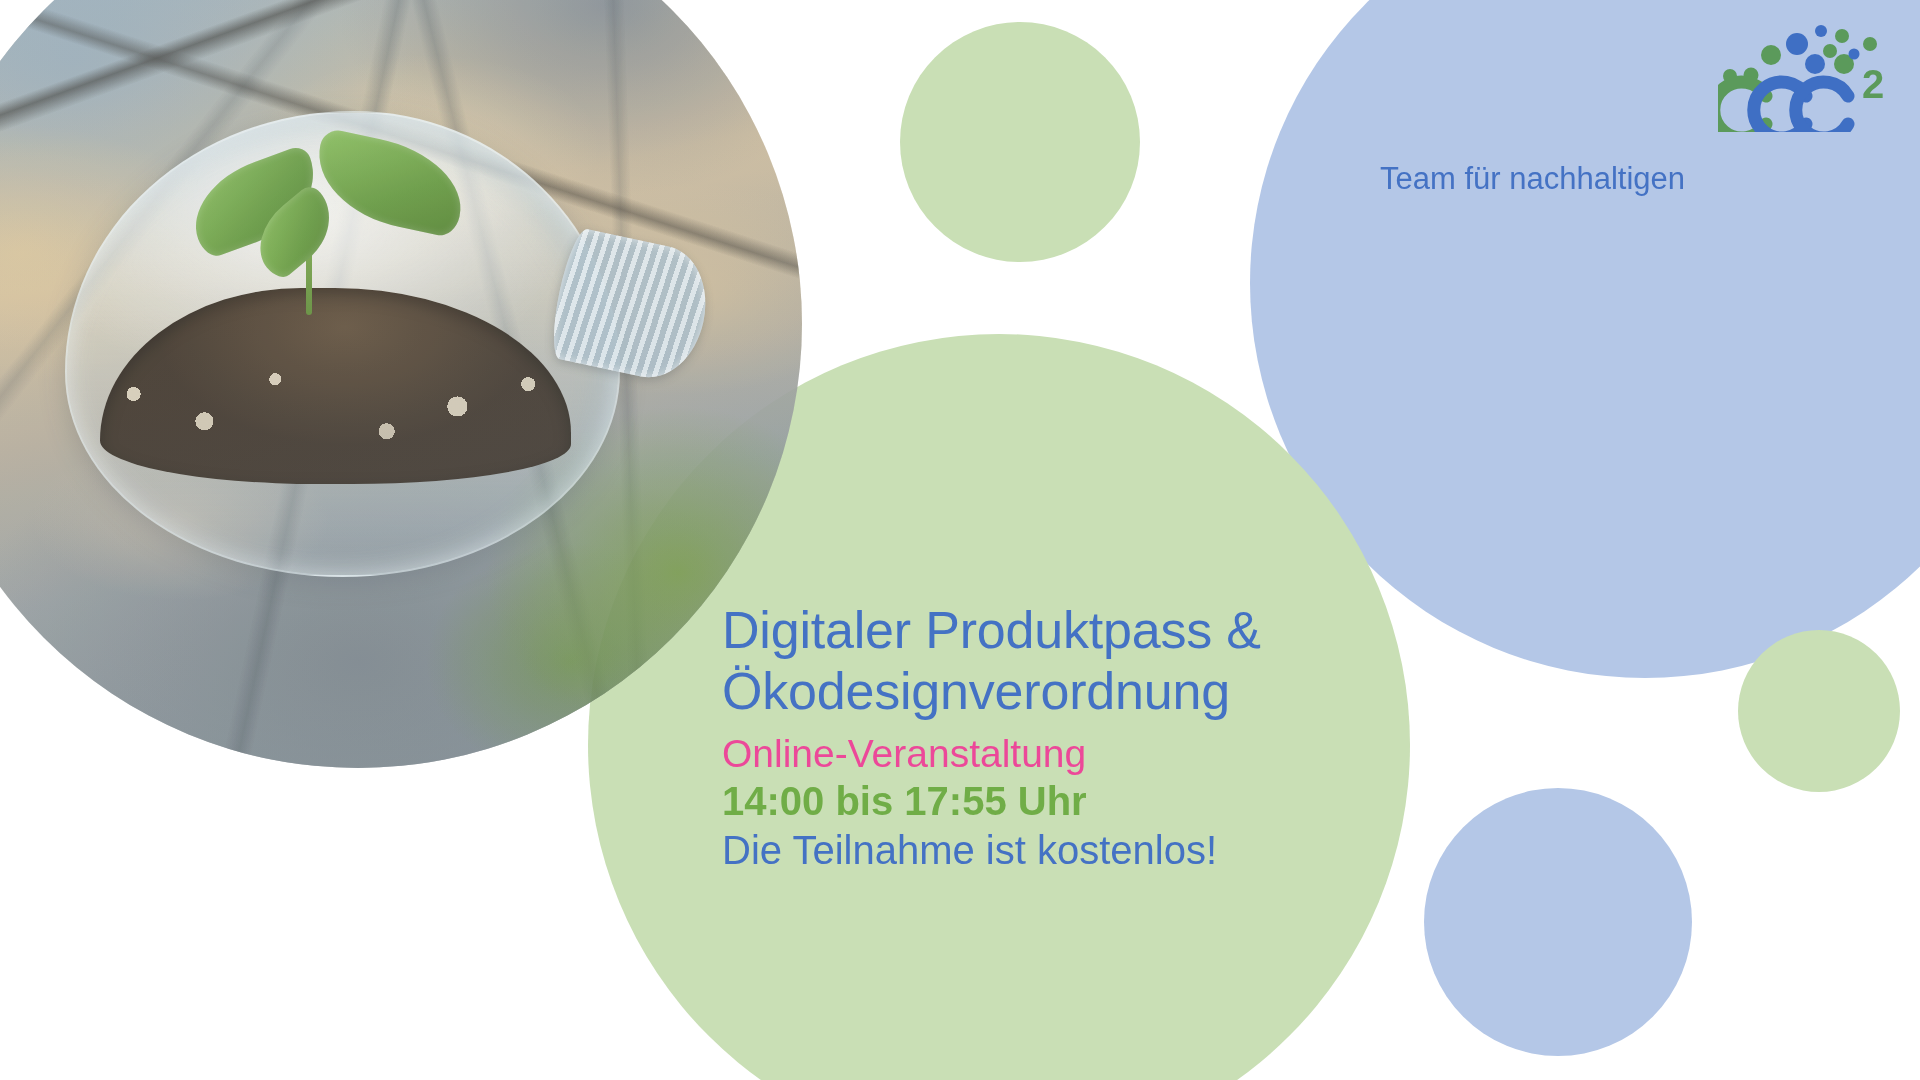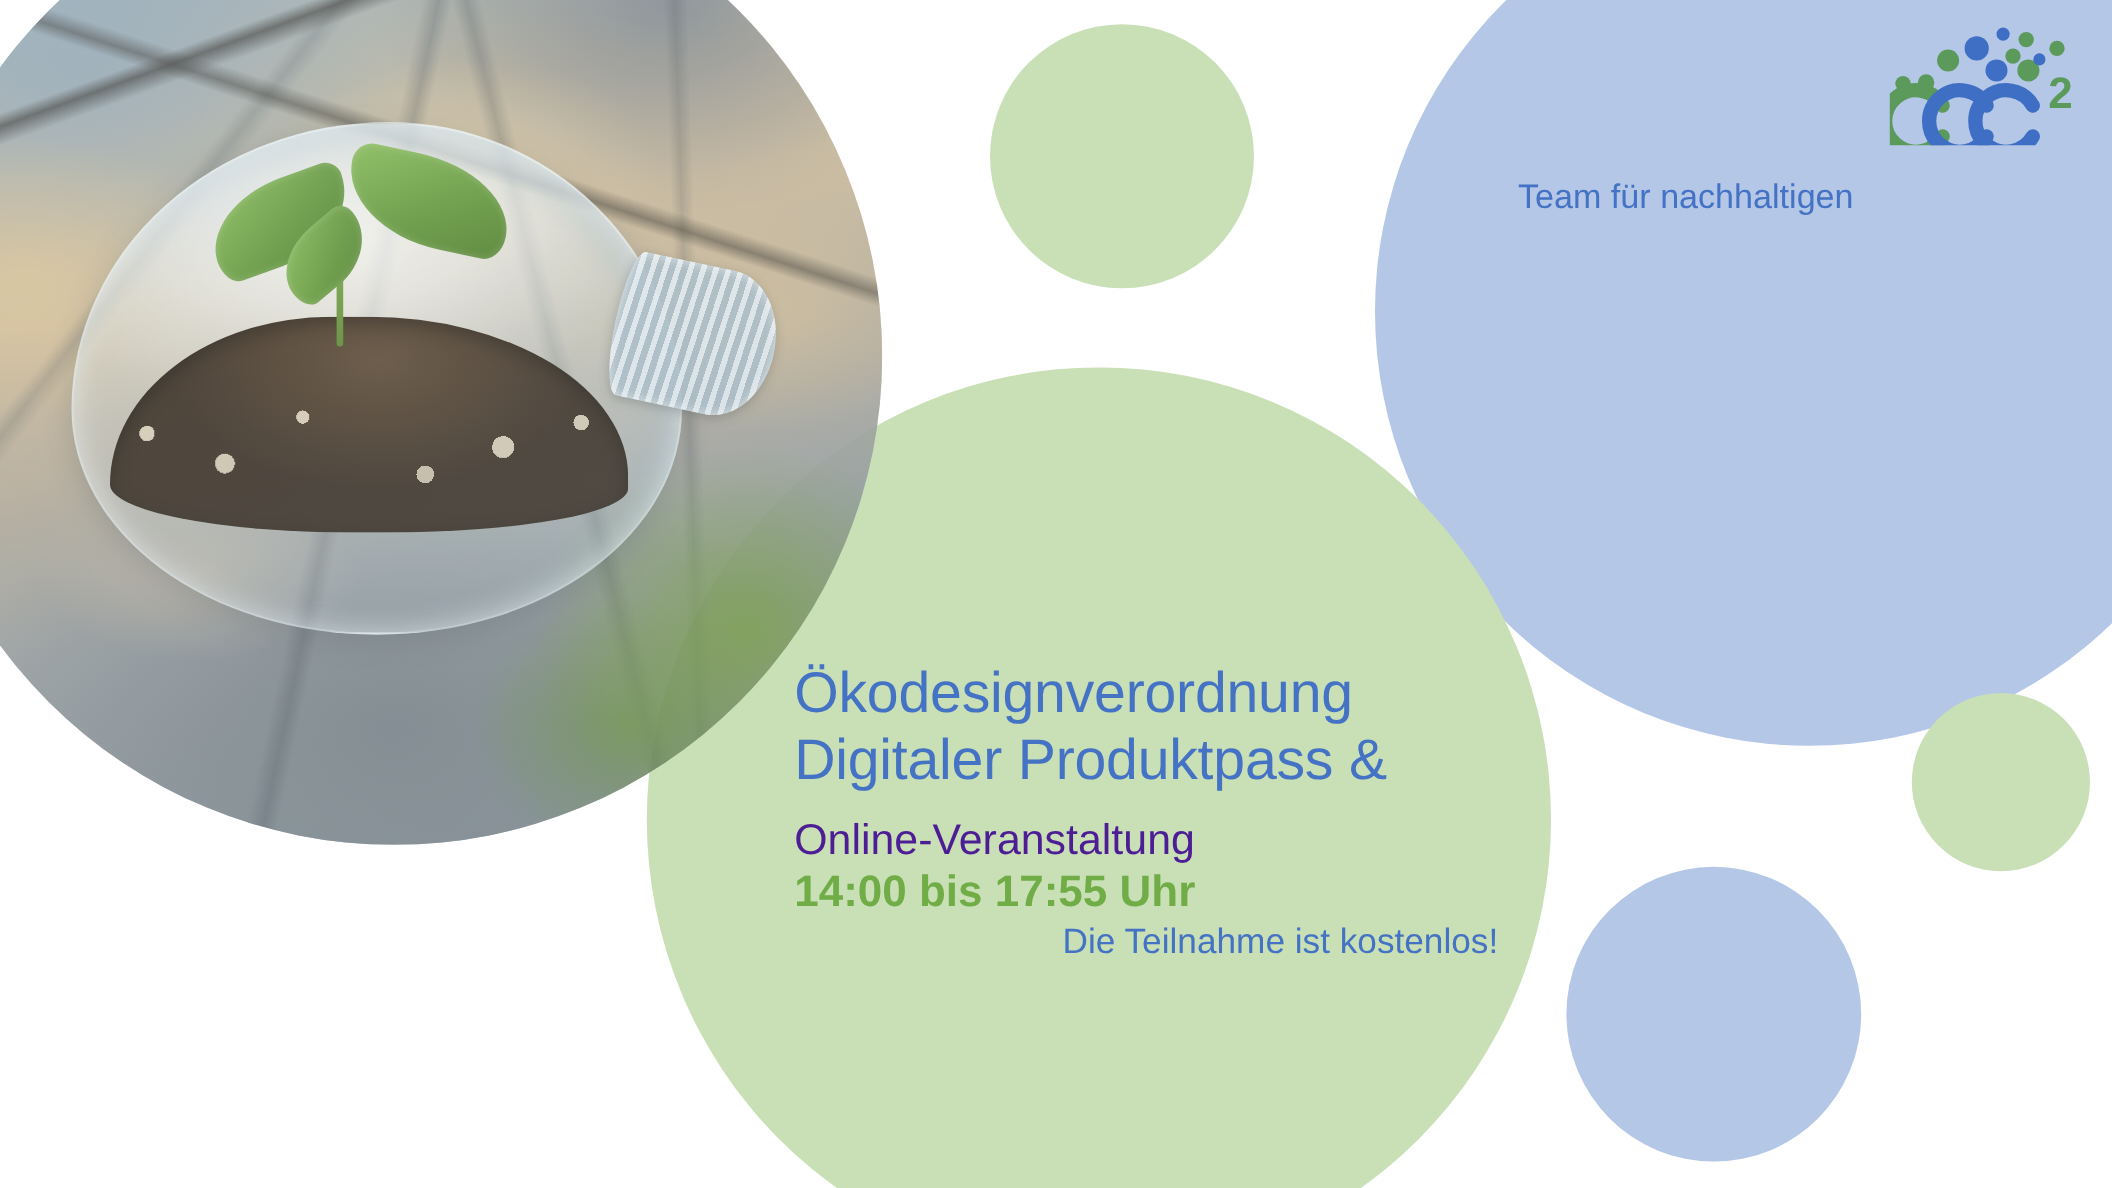--- a/index.html
+++ b/index.html
@@ -220,36 +220,35 @@
     width: 640px;
   }
   #event-block .line { white-space: nowrap; }
   .t-title {
     color: #4472C4;
     font-size: 52px;
     line-height: 1.17;
     letter-spacing: -0.2px;
   }
   .t-sub {
-    color: #4c1d95;
+    color: #ec4899;
     font-size: 39px;
     line-height: 1.22;
-    margin-top: 18px;
+    margin-top: 8px;
   }
   .t-date {
     color: #70AD47;
     font-size: 40px;
     font-weight: bold;
     line-height: 1.22;
   }
   .t-free {
     color: #4472C4;
-    font-size: 32px;
+    font-size: 40px;
     line-height: 1.22;
-    text-align: right;
   }
 </style>
 </head>
 <body>
 
 <div id="stage">
 
   <div class="circle" id="circle-green-top"></div>
   <div class="circle" id="circle-blue-topright"></div>
   <div class="circle" id="circle-green-main"></div>
@@ -296,20 +295,20 @@
 
       <text x="144" y="78" font-family="Liberation Sans, sans-serif" font-size="40" font-weight="bold" fill="#5B9A5B">2</text>
     </svg>
   </div>
 
   <div id="tagline">
     <div>Team für nachhaltigen</div>
   </div>
 
   <div id="event-block">
+    <div class="line t-title">Digitaler Produktpass &amp;</div>
     <div class="line t-title">Ökodesignverordnung</div>
-    <div class="line t-title">Digitaler Produktpass &amp;</div>
     <div class="line t-sub">Online-Veranstaltung</div>
     <div class="line t-date">14:00 bis 17:55 Uhr</div>
     <div class="line t-free">Die Teilnahme ist kostenlos!</div>
   </div>
 
 </div>
 
 </body></html>

